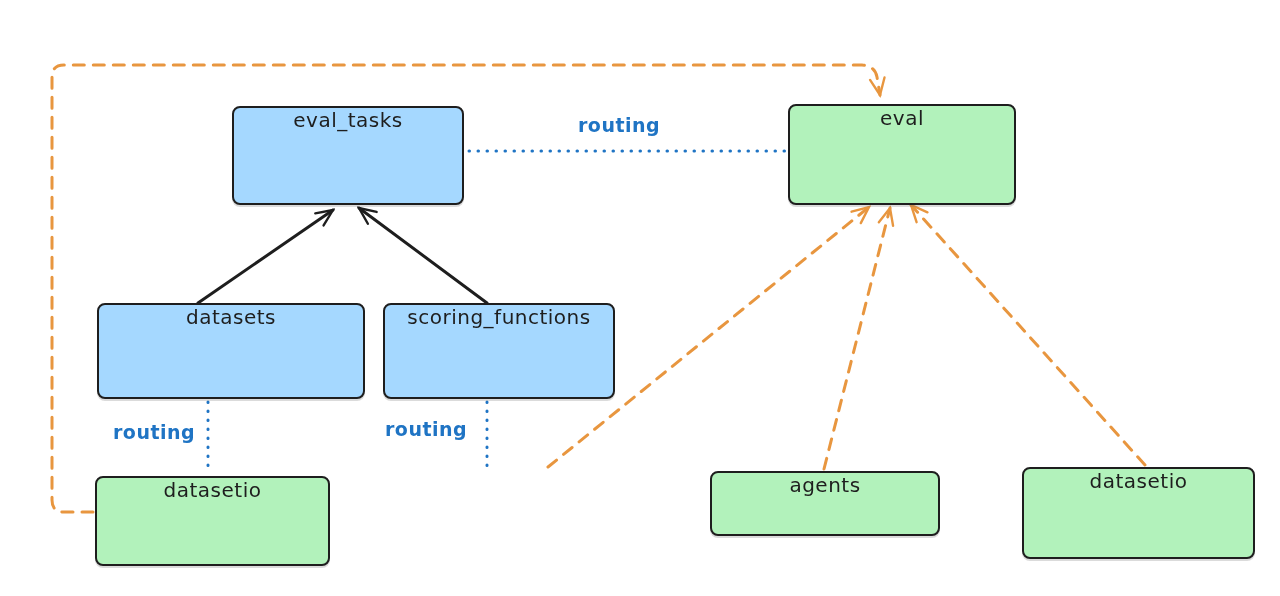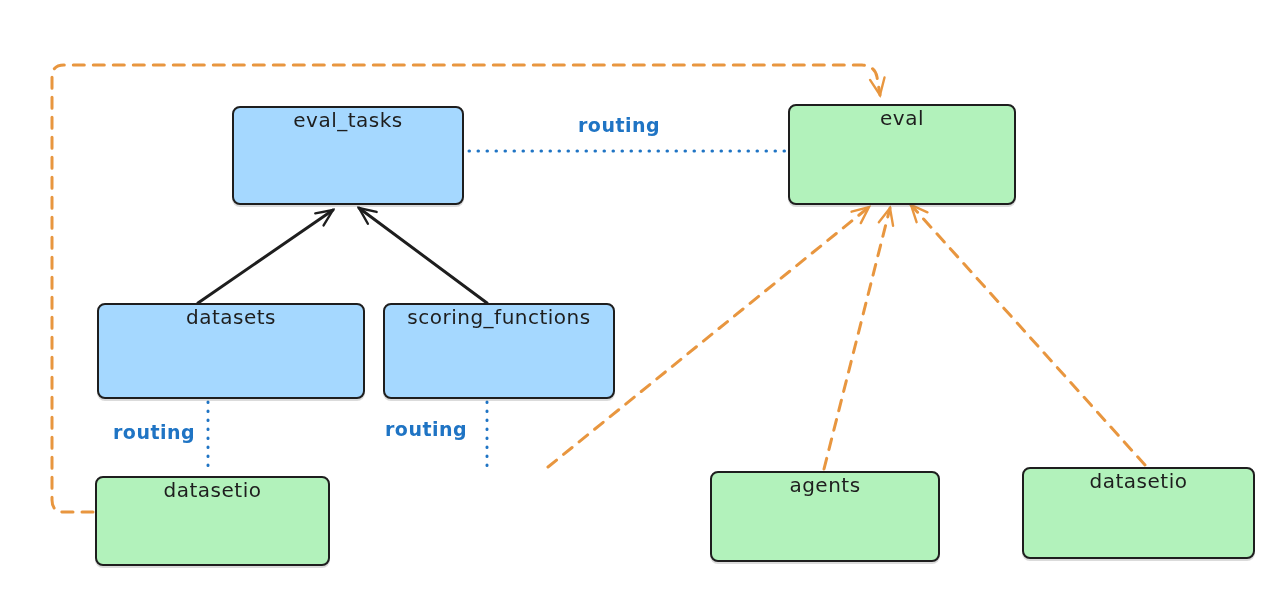--- a/index.html
+++ b/index.html
@@ -100,21 +100,21 @@
 
   <div class="node" style="left:383px; top:303px; width:232px; height:96px" data-kind="blue">
     <span class="node-label">scoring_functions</span>
   </div>
 
   <div class="node" style="left:95px; top:476px; width:235px; height:90px" data-kind="green">
     <span class="node-label">datasetio</span>
   </div>
 
 
-  <div class="node" style="left:710px; top:471px; width:230px; height:91px" data-kind="green">
+  <div class="node" style="left:710px; top:471px; width:230px; height:65px" data-kind="green">
     <span class="node-label">agents</span>
   </div>
 
   <div class="node" style="left:1022px; top:467px; width:233px; height:92px" data-kind="green">
     <span class="node-label">datasetio</span>
   </div>
 
   <div class="routing-label" style="left:578px; top:114px">routing</div>
   <div class="routing-label" style="left:113px; top:421px">routing</div>
   <div class="routing-label" style="left:385px; top:418px">routing</div>

